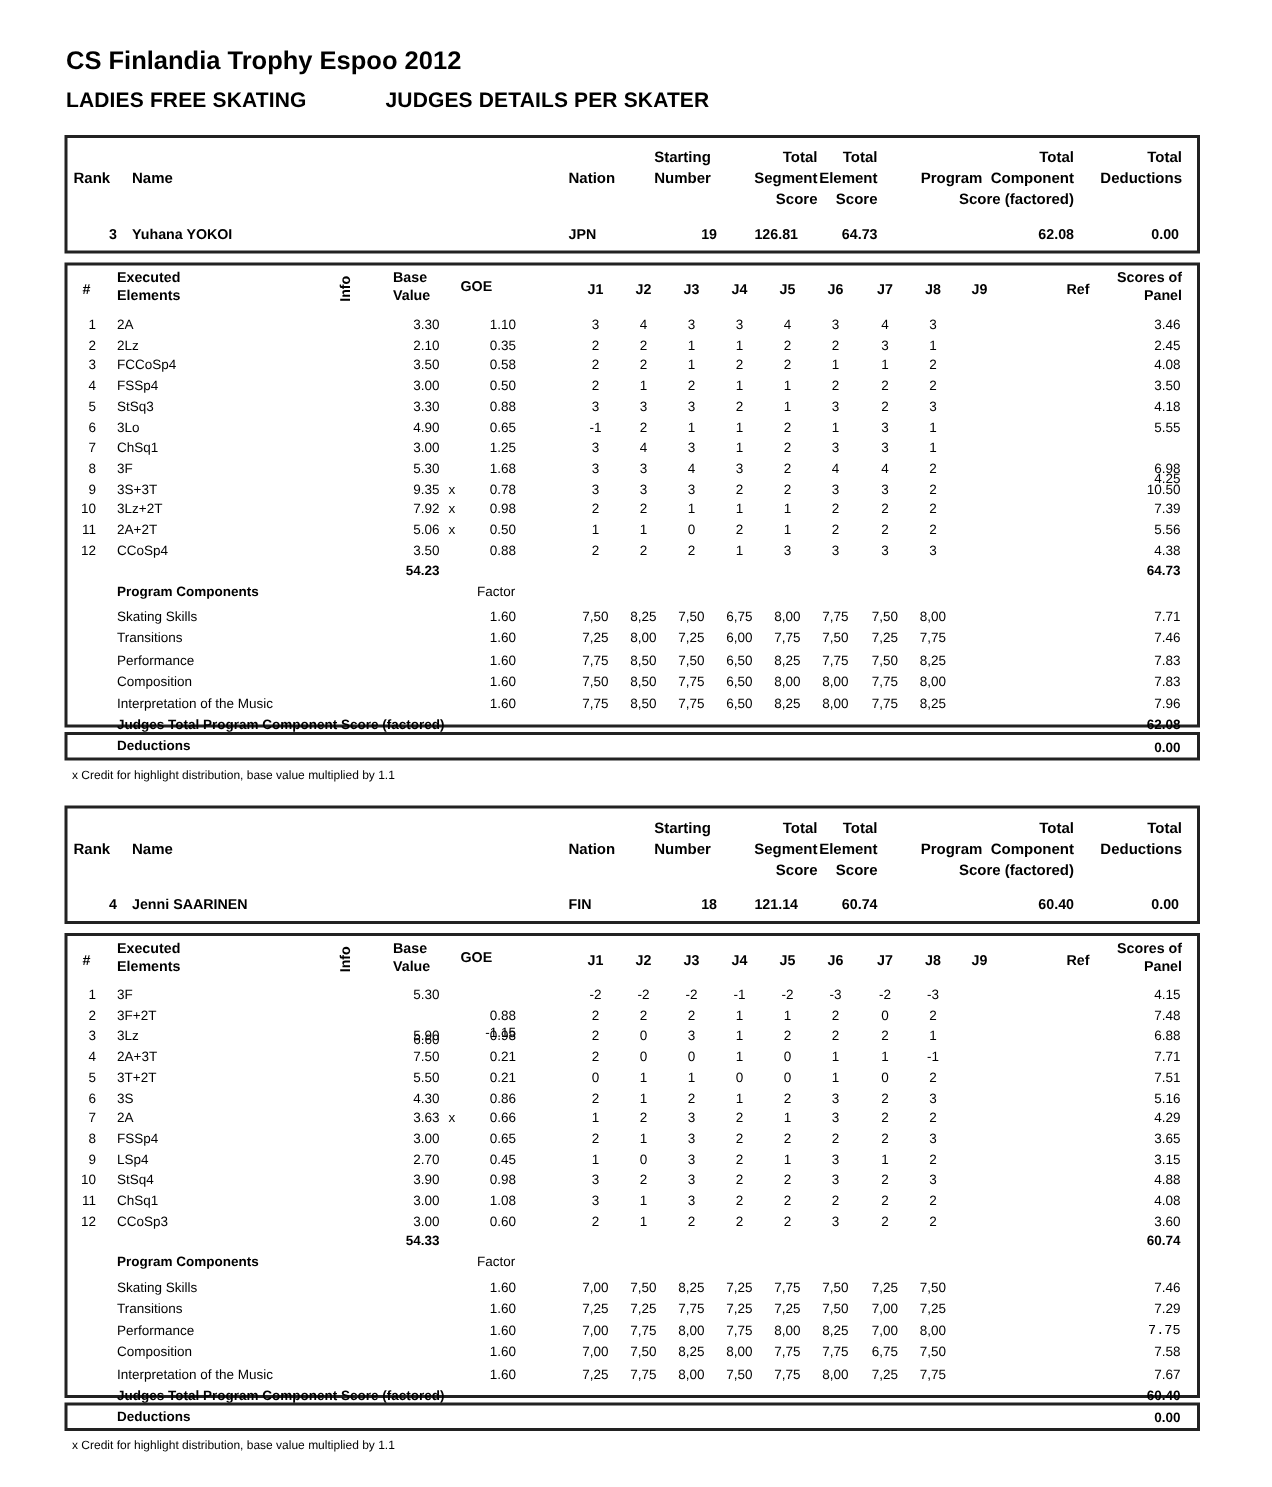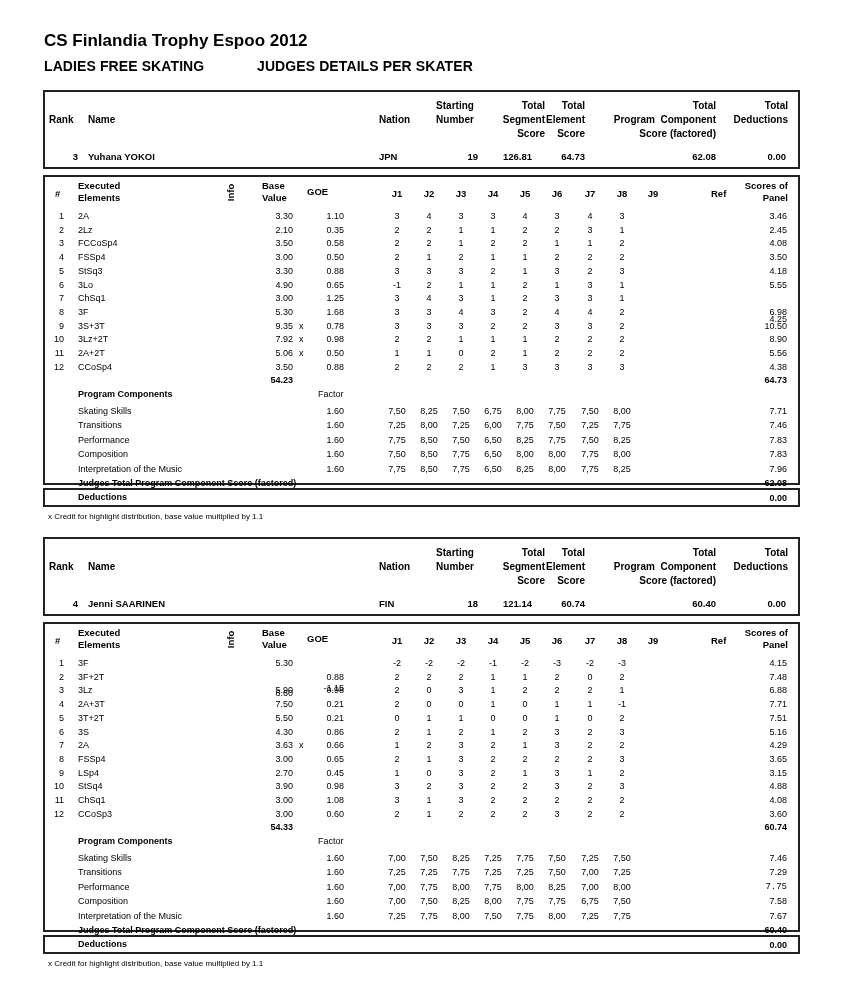--- a/index.html
+++ b/index.html
@@ -196,21 +196,21 @@
     <div class="cell" style="left:299px;top:334px;">x</div>
     <div class="cell r" style="left:310px;top:334px;width:34px;">0.98</div>
     <div class="cell c" style="left:385px;top:334px;width:24px;">2</div>
     <div class="cell c" style="left:417px;top:334px;width:24px;">2</div>
     <div class="cell c" style="left:449px;top:334px;width:24px;">1</div>
     <div class="cell c" style="left:481px;top:334px;width:24px;">1</div>
     <div class="cell c" style="left:513px;top:334px;width:24px;">1</div>
     <div class="cell c" style="left:545px;top:334px;width:24px;">2</div>
     <div class="cell c" style="left:578px;top:334px;width:24px;">2</div>
     <div class="cell c" style="left:610px;top:334px;width:24px;">2</div>
-    <div class="cell r" style="left:740px;top:334px;width:47px;">8.90</div>
+    <div class="cell r" style="left:740px;top:334px;width:47px;">7.39</div>
     <div class="cell r" style="left:50px;top:348px;width:14px;">11</div>
     <div class="cell" style="left:78px;top:348px;">2A+2T</div>
     <div class="cell r" style="left:260px;top:348px;width:33px;">5.06</div>
     <div class="cell" style="left:299px;top:348px;">x</div>
     <div class="cell r" style="left:310px;top:348px;width:34px;">0.50</div>
     <div class="cell c" style="left:385px;top:348px;width:24px;">1</div>
     <div class="cell c" style="left:417px;top:348px;width:24px;">1</div>
     <div class="cell c" style="left:449px;top:348px;width:24px;">0</div>
     <div class="cell c" style="left:481px;top:348px;width:24px;">2</div>
     <div class="cell c" style="left:513px;top:348px;width:24px;">1</div>

